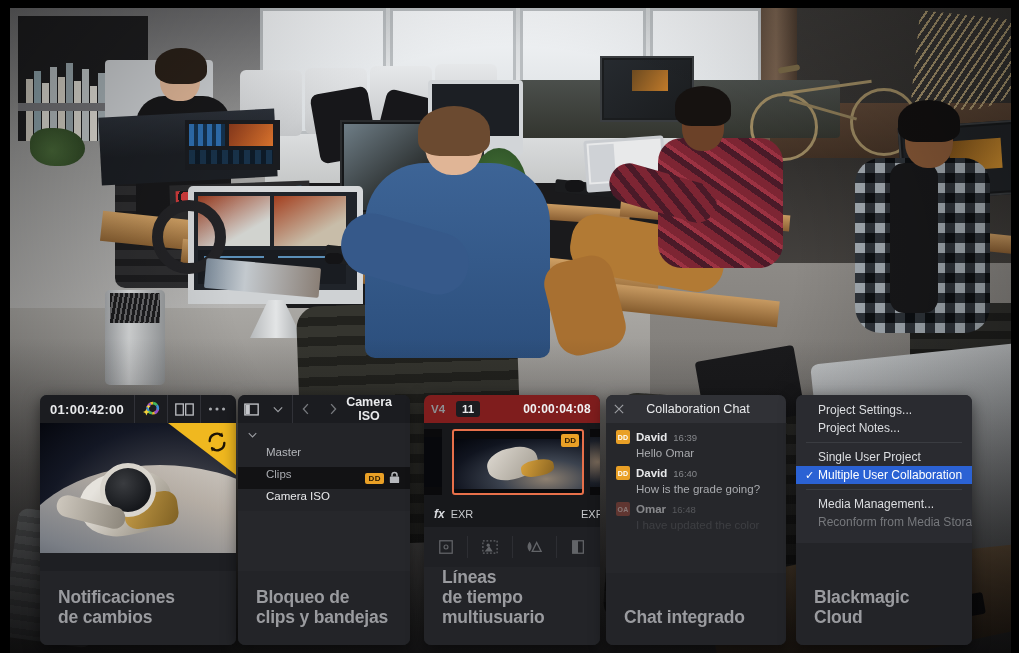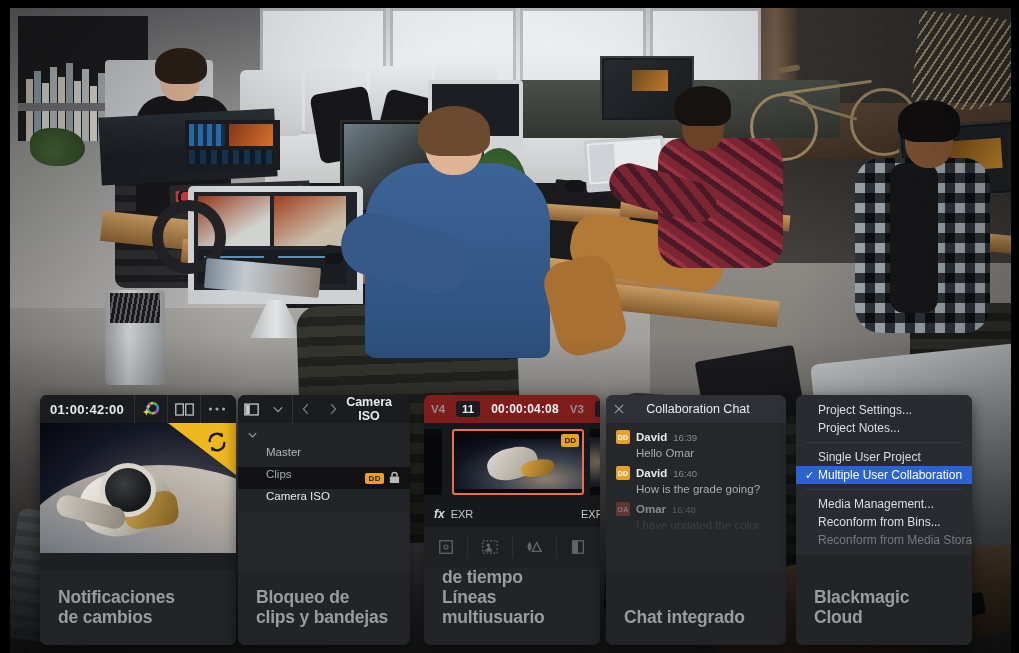--- a/index.html
+++ b/index.html
@@ -210,21 +210,21 @@
 
   
   .t-bar{position:absolute;left:0;top:0;width:100%;height:28px;background:#7f1d1d;
          display:flex;align-items:center;gap:11px;padding-left:7px;box-sizing:border-box;}
   .t-vlabel{color:#8d8f93;font-size:11.5px;font-weight:bold;}
   .t-num{position:relative;display:inline-block;padding:2px 6px;border-radius:3px;
          font-size:11.5px;font-weight:bold;color:#e9eaec;background:#1b1c20;
          box-shadow:0 0 0 1.6px transparent;}
   .t-num:before{content:"";position:absolute;inset:-1.6px;border-radius:4px;z-index:-1;
      background:conic-gradient(from 180deg,#e33,#ec0,#3c3,#3cc,#36f,#93f,#e33);}
-  .t-tc{color:#f0f1f3;font-size:12px;font-weight:bold;letter-spacing:.2px;}
+  .t-tc{color:#f0f1f3;font-size:12px;font-weight:bold;letter-spacing:.2px;margin-left:32px;}
   .t-track{position:absolute;left:0;top:28px;width:100%;height:78px;background:#17181b;}
   .clip{position:absolute;top:6px;height:66px;background:#0a0a0c;overflow:hidden;}
   .clip.c-left{left:-10px;width:28px;}
   .clip.c-mid{left:28px;width:132px;border:2px solid #e8704a;border-radius:3px;box-sizing:border-box;}
   .clip.c-right{left:166px;width:40px;}
   .clip-img{position:absolute;left:0;top:8px;width:100%;height:50px;
      background:radial-gradient(ellipse at 72% 80%,#8e8070 0%,#3b424e 35%,#10141f 72%,#04060c 100%);}
   .clip-astro{position:absolute;left:26%;top:18%;width:40%;height:62%;
      background:linear-gradient(140deg,#ded9d1,#a29c91);border-radius:45%;transform:rotate(-14deg);}
   .clip-gold{position:absolute;left:52%;top:42%;width:26%;height:32%;border-radius:40%;
@@ -601,22 +601,22 @@
         <div class="t-tool">
           <svg width="16" height="16" viewBox="0 0 18 18">
               <rect x="3" y="2" width="12" height="14" fill="none" stroke="#9a9ca0" stroke-width="1.4"></rect>
               <rect x="3" y="2" width="6" height="14" fill="#9a9ca0"></rect>
             </svg>
         </div>
       </div>
 
       <div class="card3-body"></div>
       <div class="cap">
+        <div>Líneas</div>
         <div>de tiempo</div>
-        <div>Líneas</div>
         <div>multiusuario</div>
       </div>
     </div>
 
     <div class="card" id="card4">
       <div class="c-bar">
         <div class="c-x">
           <svg width="10" height="10" viewBox="0 0 12 12">
               <path d="M1 1 L11 11 M11 1 L1 11" stroke="#9b9da1" stroke-width="1.4"></path>
             </svg>
@@ -671,23 +671,20 @@
           <span>Single User Project</span>
         </div>
         <div class="m-item sel">
           <span class="m-check">✓</span>
           <span>Multiple User Collaboration</span>
         </div>
         <div class="m-sep"></div>
         <div class="m-item">
           <span>Media Management...</span>
         </div>
-        <div class="m-item">
-          <span>Reconform from Bins...</span>
-        </div>
         <div class="m-item dim">
           <span>Reconform from Media Storage...</span>
         </div>
         <div class="m-pad"></div>
       </div>
       <div class="card5-body"></div>
       <div class="cap">
         <div>Blackmagic Cloud</div>
       </div>
     </div>

